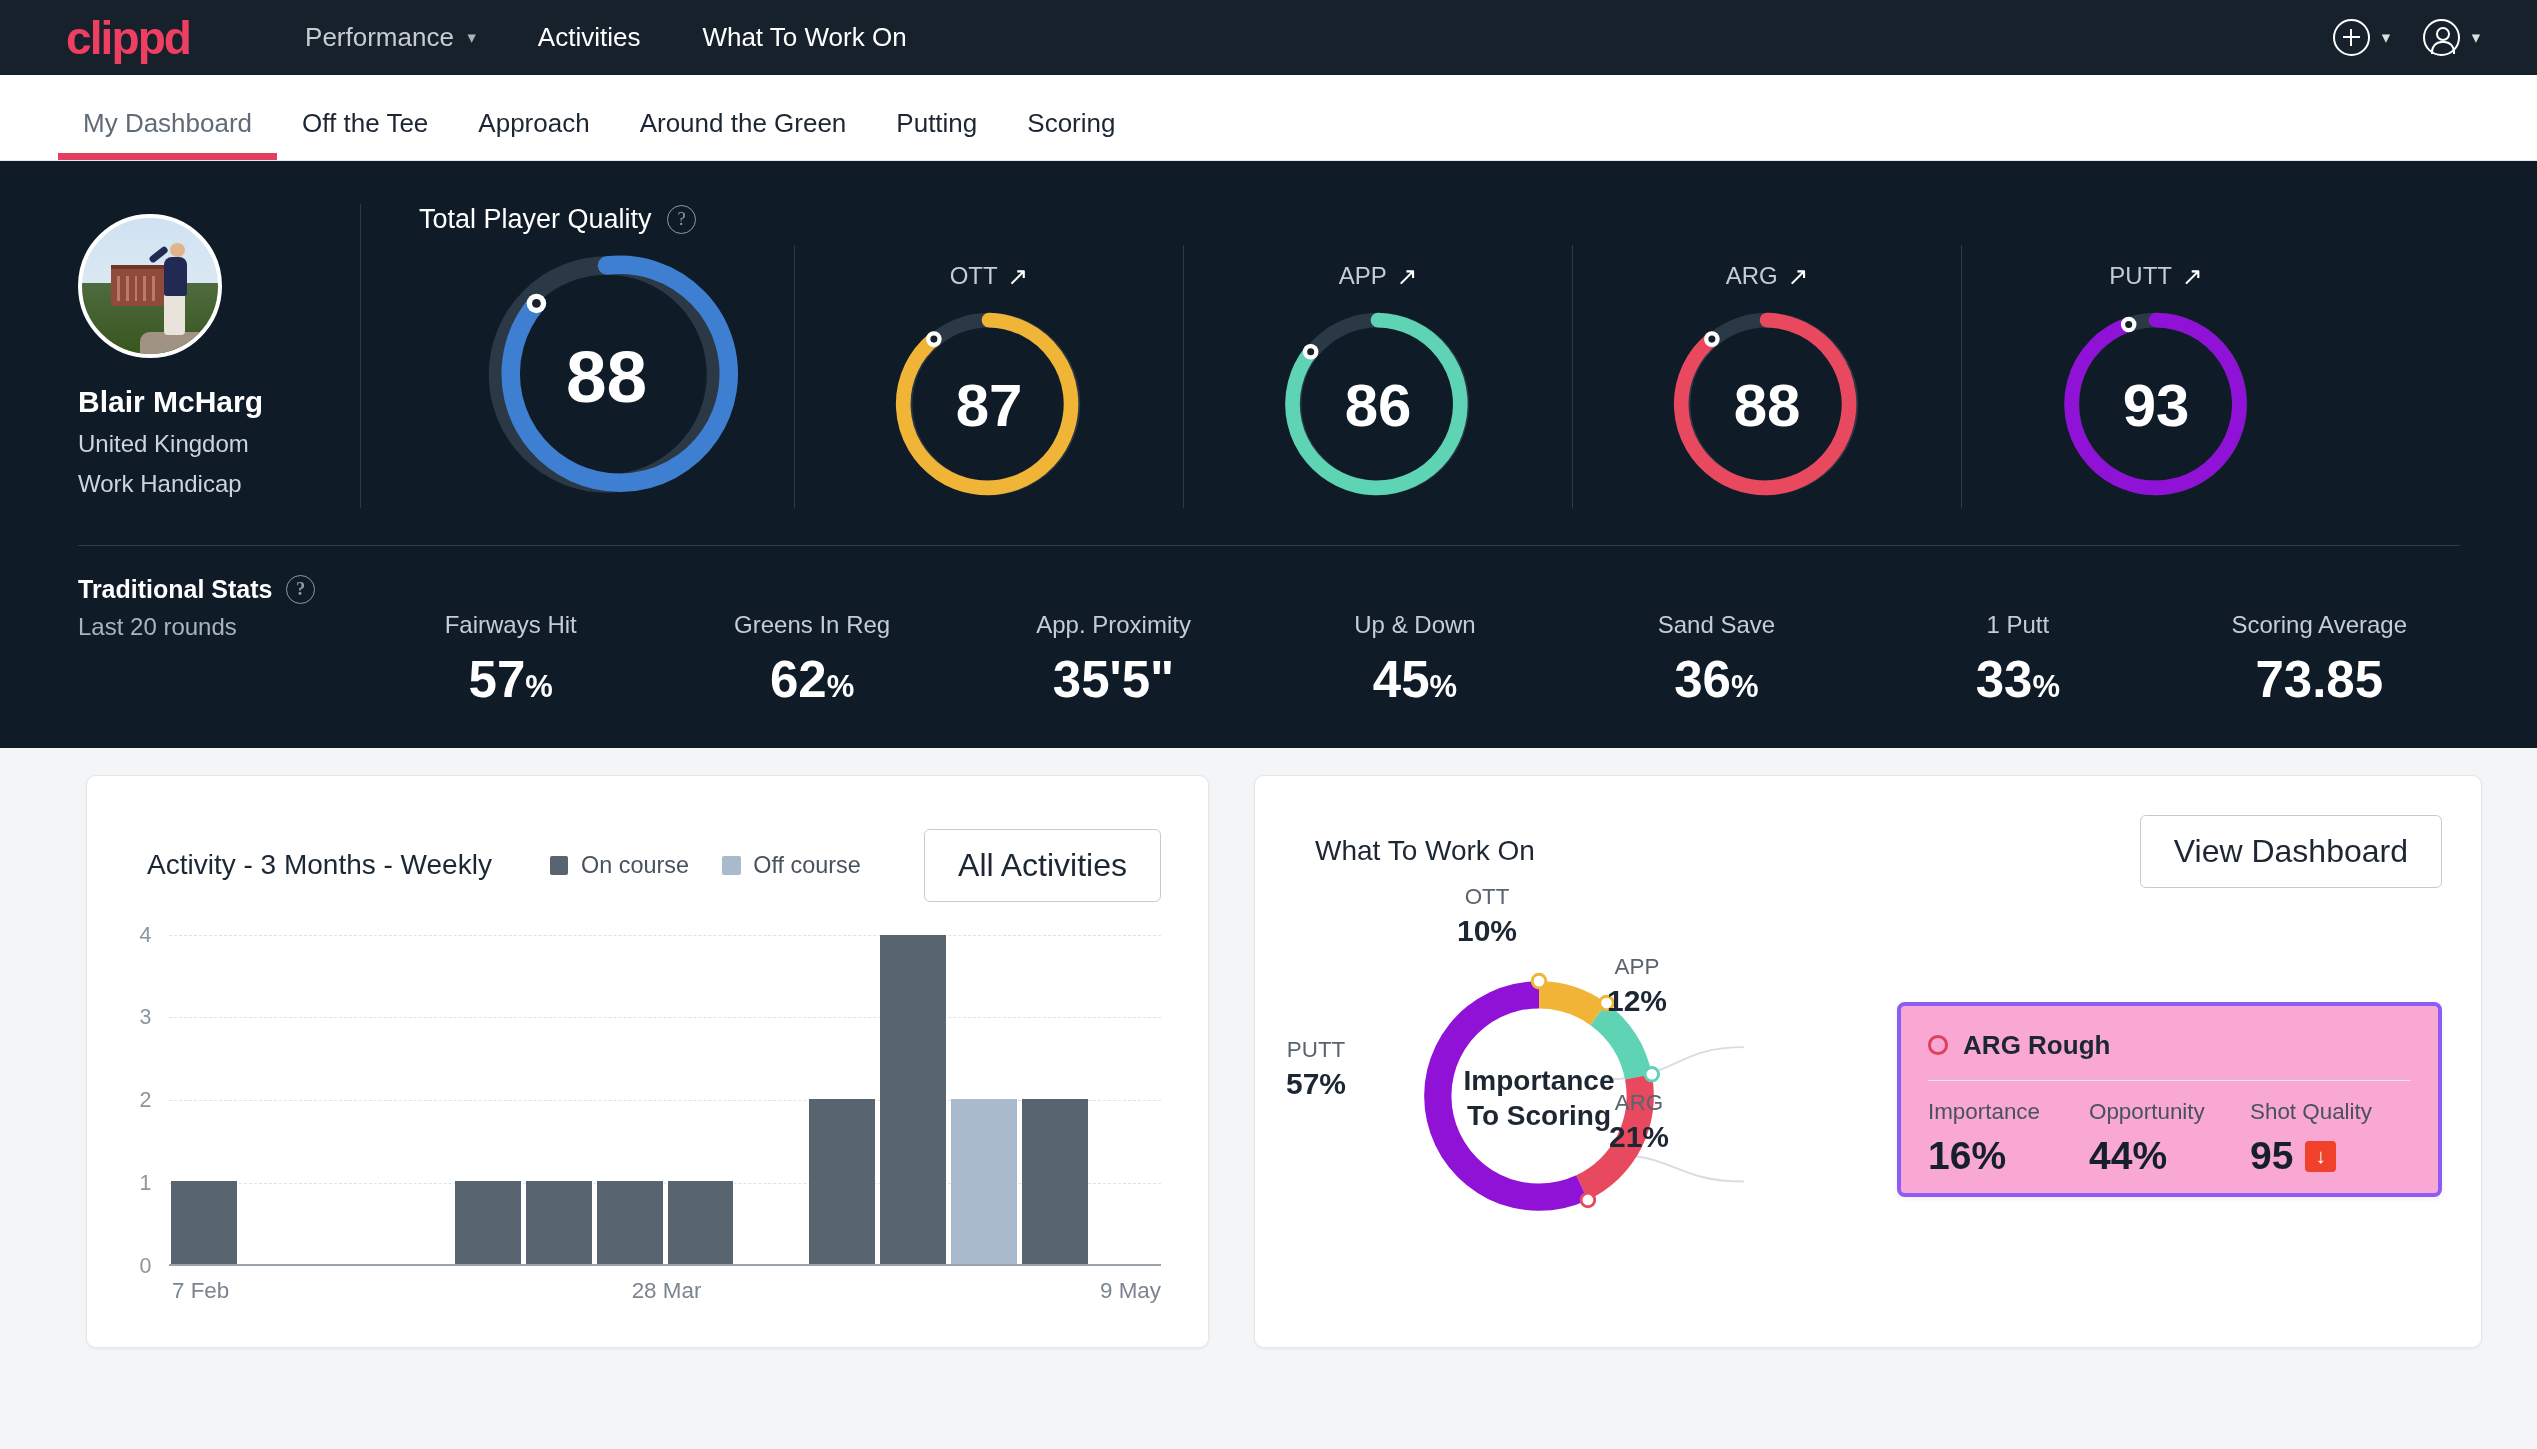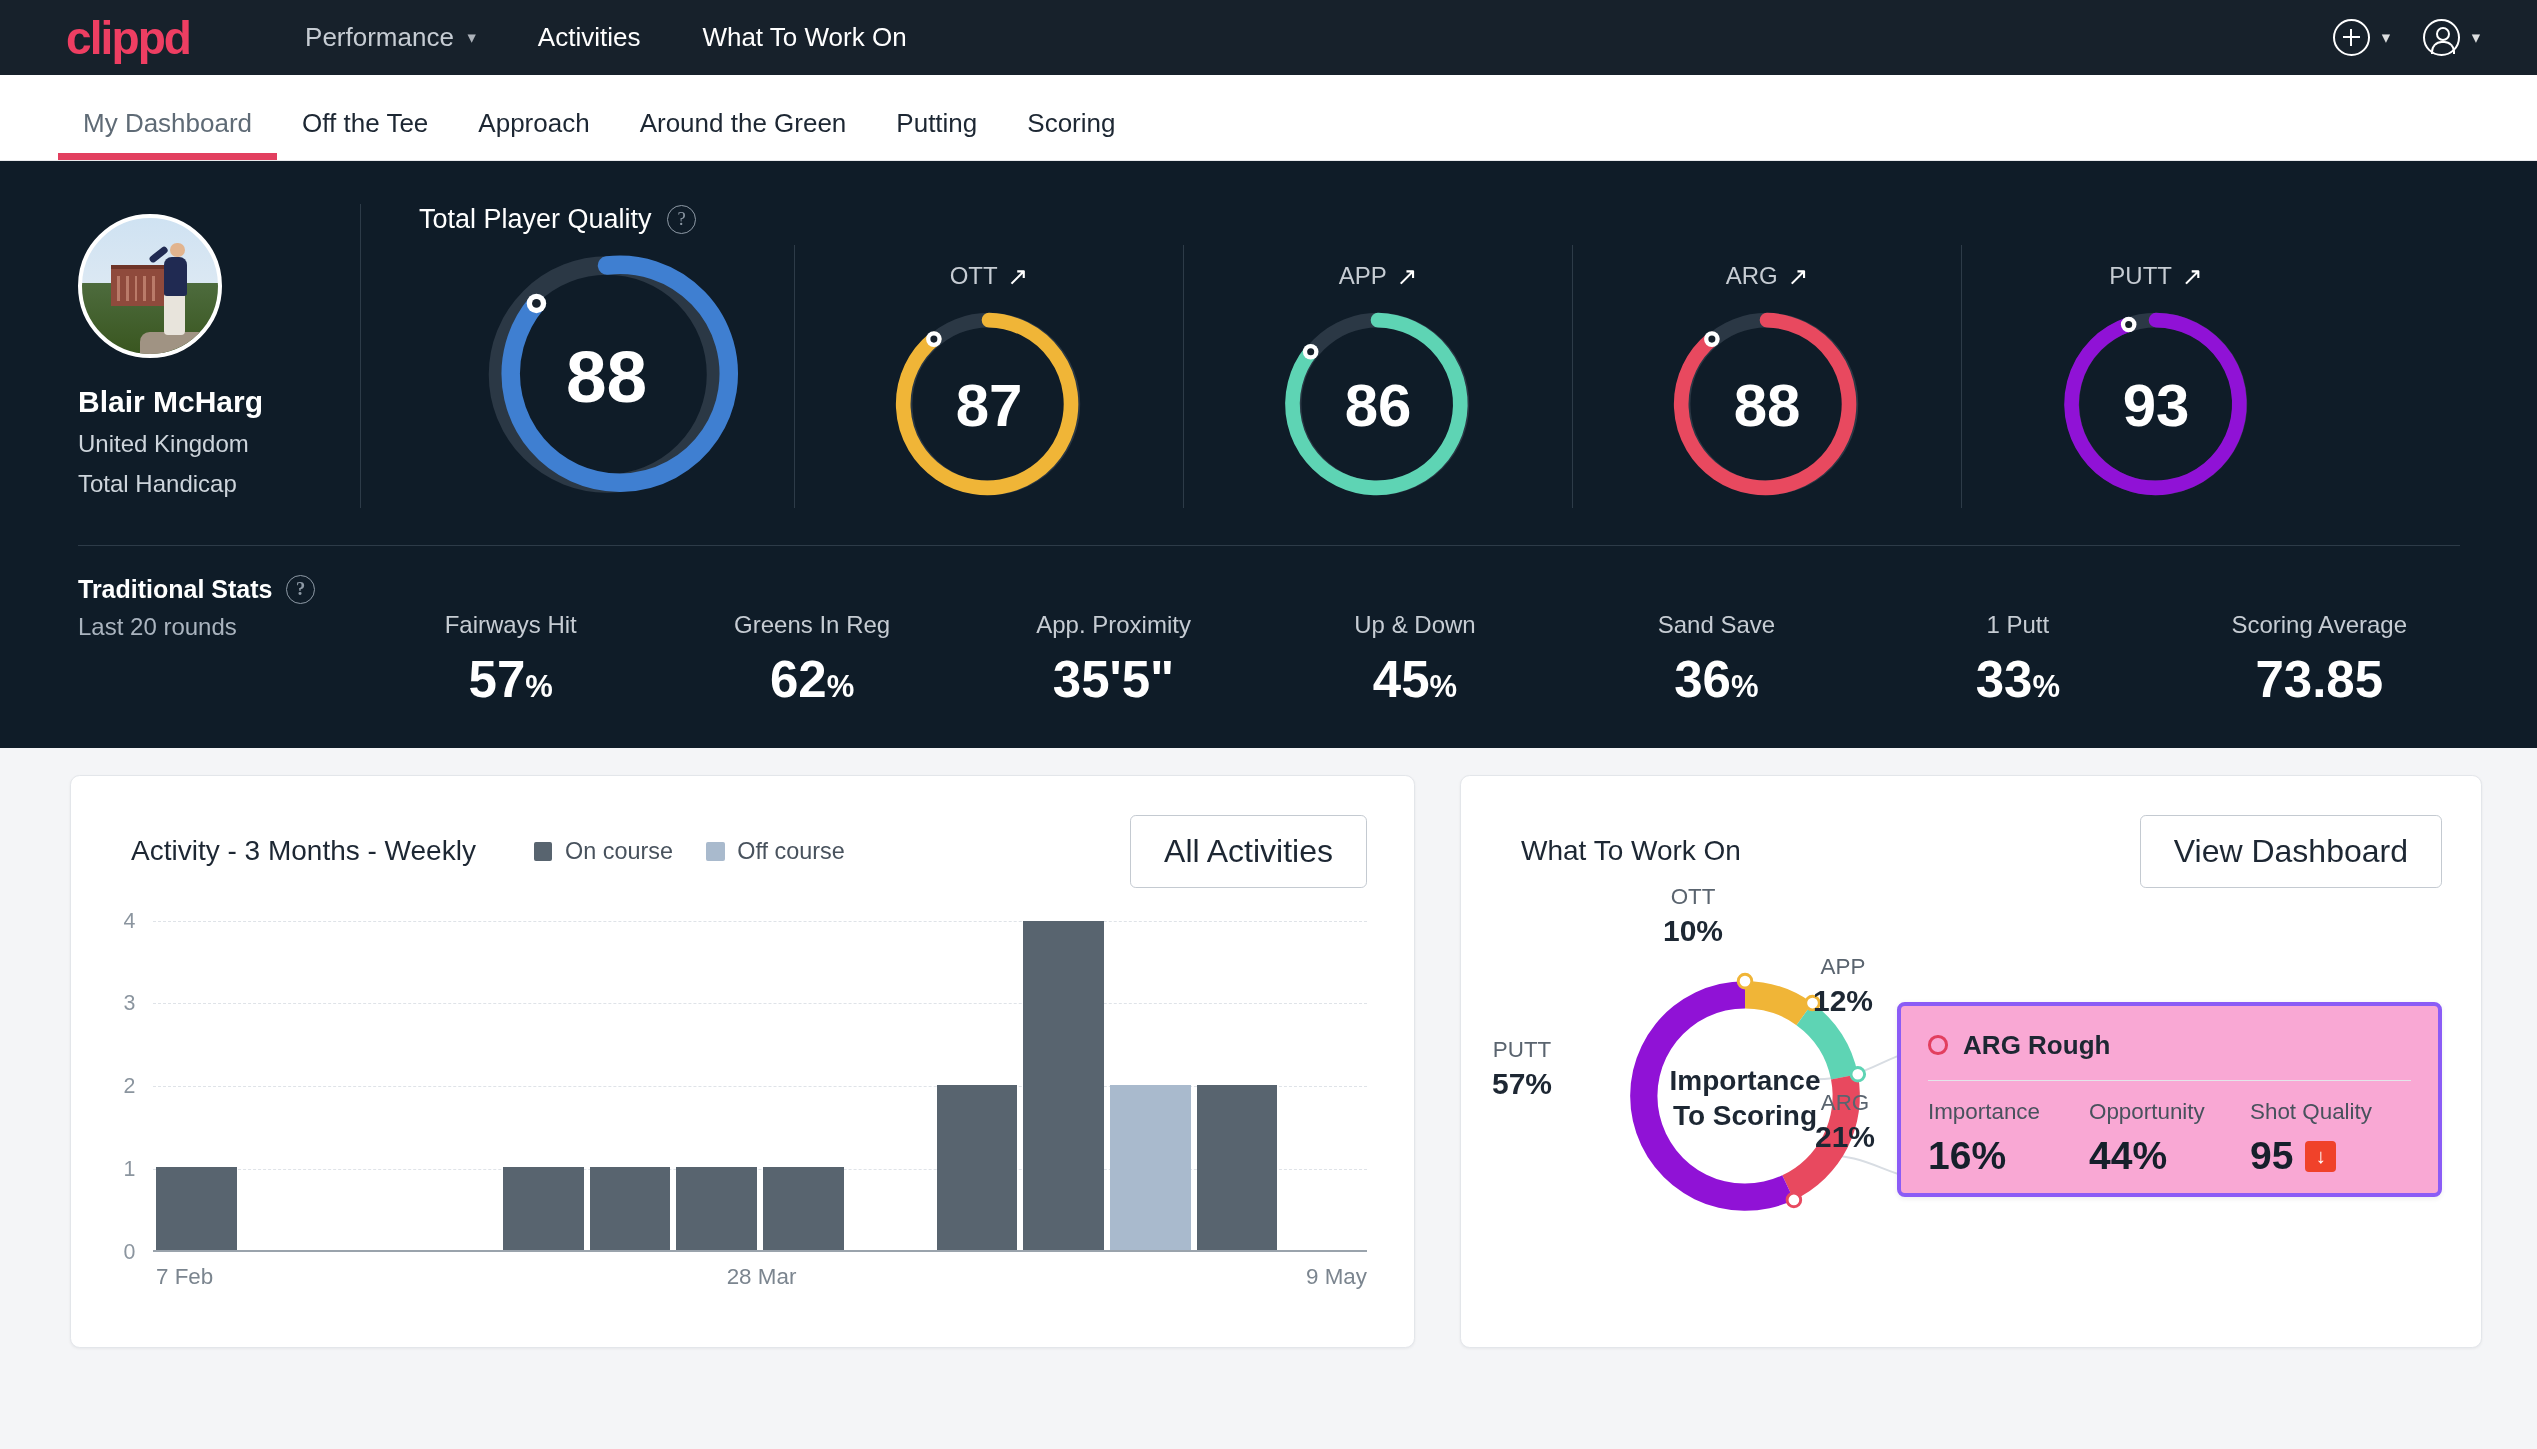--- a/index.html
+++ b/index.html
@@ -140,21 +140,21 @@
   .stat-label { font-size: 24px; color: #c6ccd3; }
   .stat-val { font-size: 51px; font-weight: bold; color: #ffffff; margin-top: 11.7px; }
   .stat-val .unit { font-size: 31px; font-weight: bold; }
 
   
   .panels { display: flex; gap: 45px; padding: 27px 56px 0 70px; }
   .card {
     background: #ffffff; border: 1px solid #e3e6ea; border-radius: 9.7px;
     box-shadow: 0 1px 2.9px rgba(16,24,40,.06);
   }
-  .card.left { width: 1345px; height: 573px; padding: 39px 47px 0 31px; }
+  .card.left { width: 1123px; height: 573px; padding: 53px 47px 0 31px; margin-left: 16px; }
   .card.right { flex: 1; height: 573px; padding: 39px 39px 0 31px; position: relative; }
 
   .card-head { display: flex; align-items: center; padding-left: 29px; }
   .card-title { font-size: 28px; color: #1d2733; }
   .legend { display: flex; gap: 33px; margin-left: 58px; }
   .lg { display: flex; align-items: center; gap: 12.7px; font-size: 23.4px; color: #48525d; }
   .sw { width: 18.5px; height: 18.5px; border-radius: 1.9px; }
   .btn {
     margin-left: auto; border: 1px solid #c4cad1; border-radius: 5.8px;
     background: #fff; font-size: 32px; color: #1d2733;
@@ -261,21 +261,21 @@
       <div class="avatar">
         <div class="av-building"></div>
         <div class="av-rock"></div>
         <div class="av-person-arm"></div>
         <div class="av-person-legs"></div>
         <div class="av-person-body"></div>
         <div class="av-person-head"></div>
       </div>
       <div class="pname">Blair McHarg</div>
       <div class="pmeta">United Kingdom</div>
-      <div class="pmeta">Total Handicap</div>
+      <div class="pmeta">Work Handicap</div>
     </div>
 
     <div class="quality">
       <div class="q-head">
         <div class="q-title">Total Player Quality</div>
         <div class="help">?</div>
       </div>
 
       <div class="rings">
         <div class="ring-cell total">

